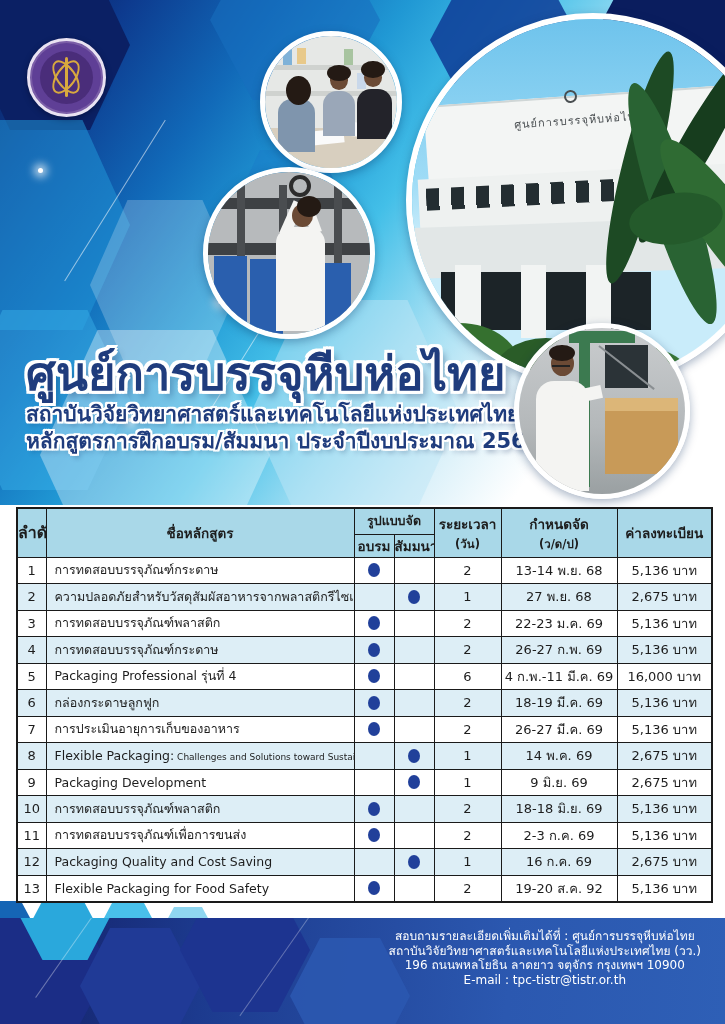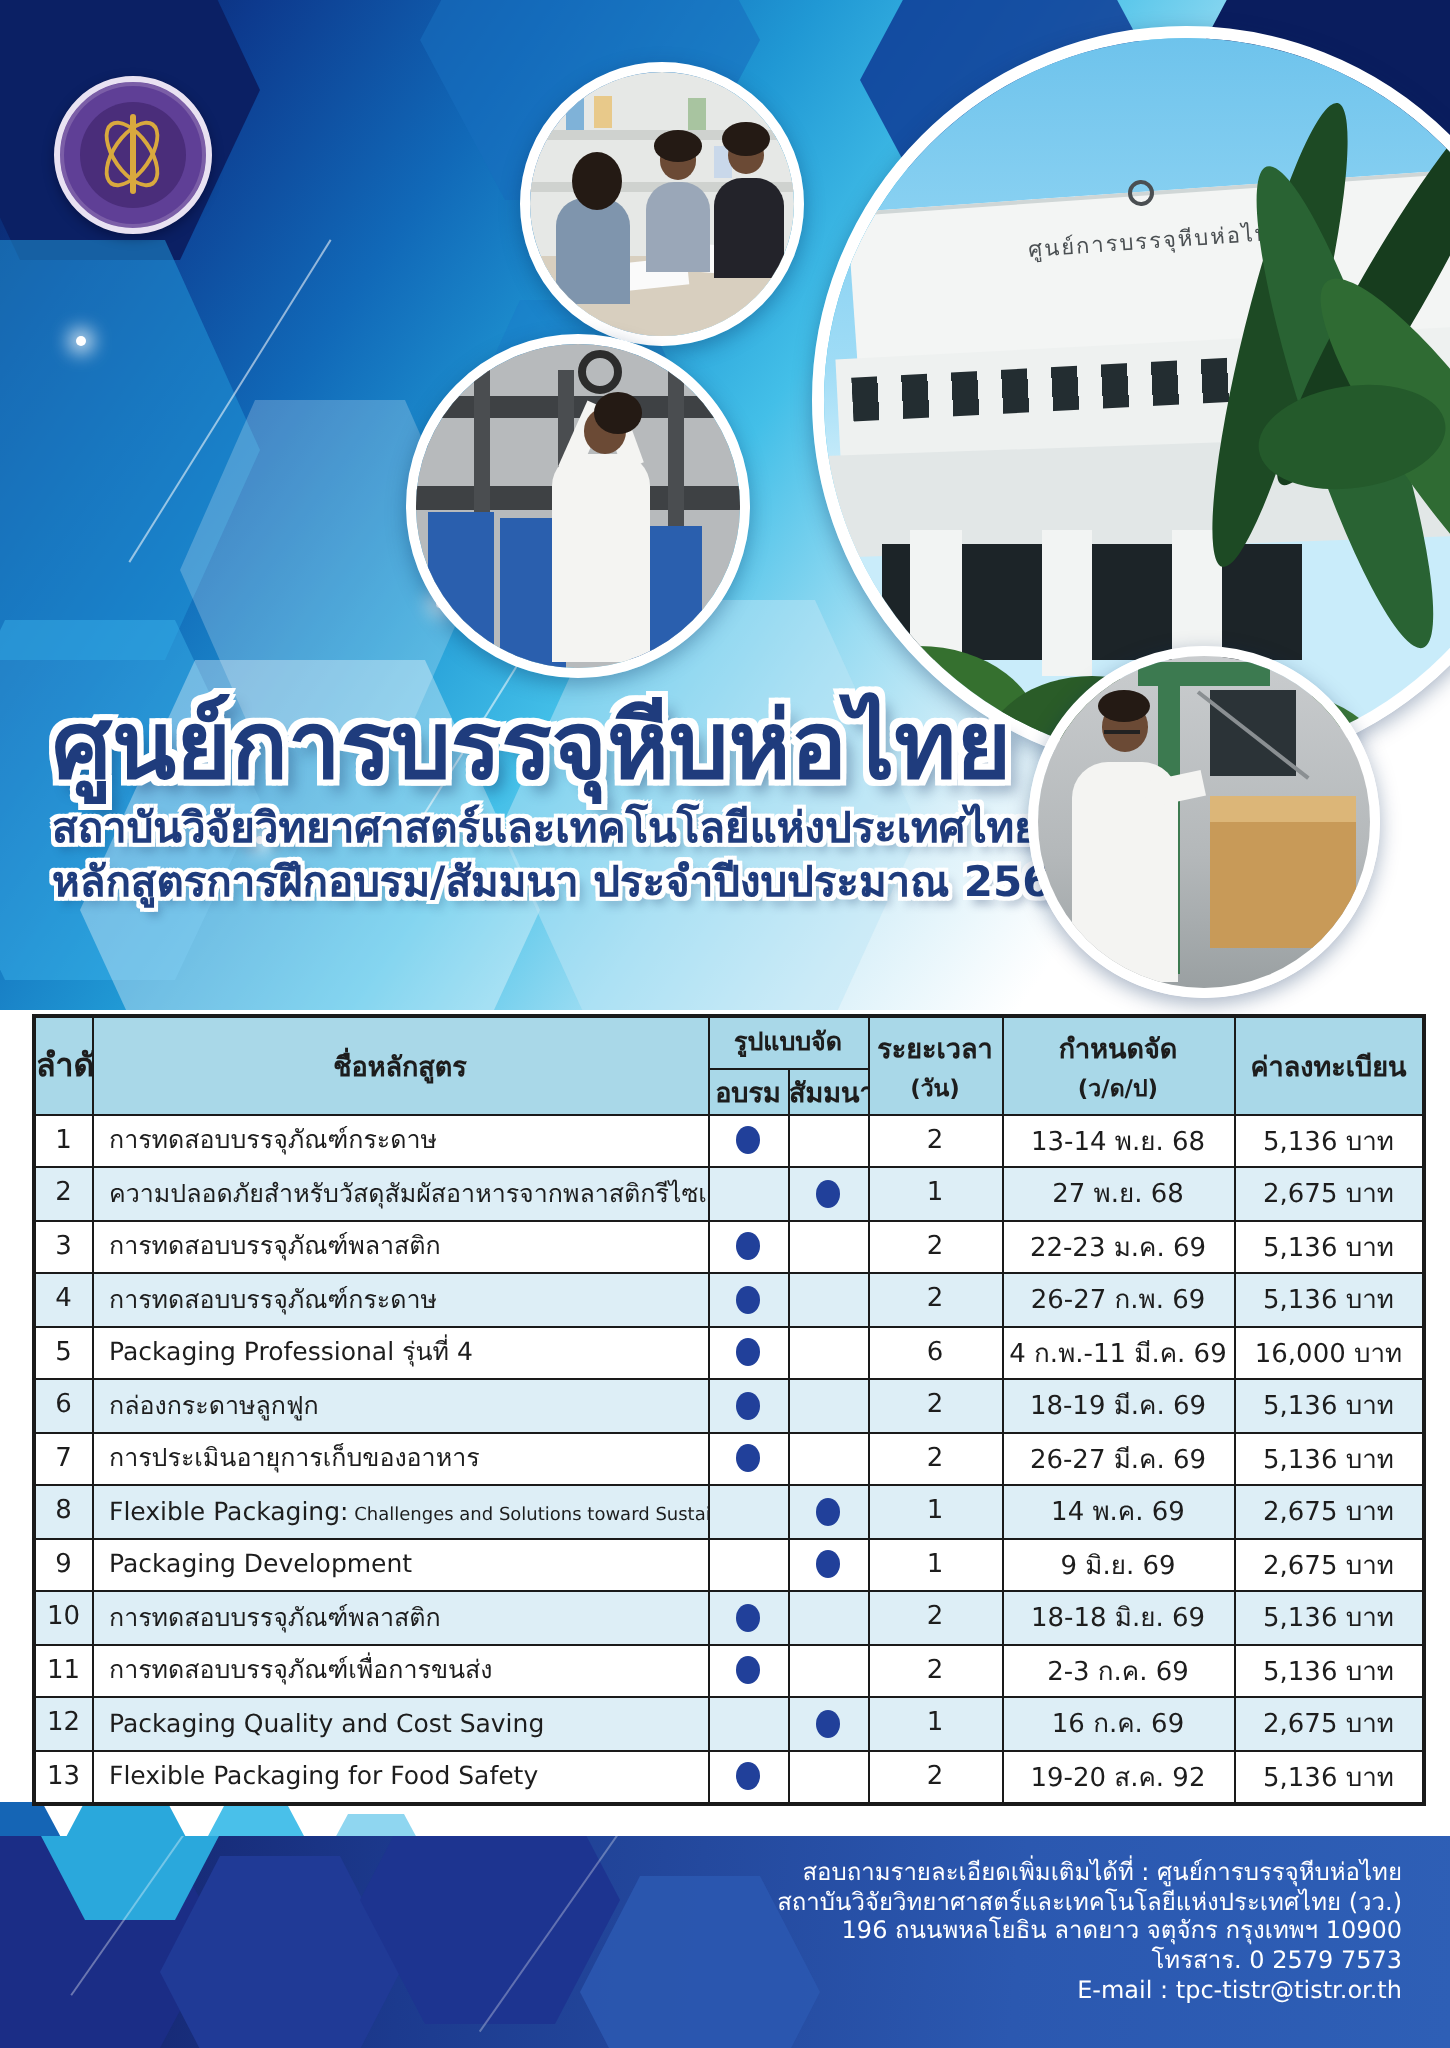--- a/index.html
+++ b/index.html
@@ -91,21 +91,21 @@
   .course-table tbody td.name-cell { text-align:left; padding:0 8px; }
   .course-table tbody tr.alt td { background:#ddeef6; }
   .name-main { font-size:12.5px; } .name-note { font-size:9px; }
   .fmt-dot { width:12px; height:14px; border-radius:50%; background:#21409a; margin:0 auto; }
 
   
   .prefooter-deco { position:absolute; left:0; top:893px; width:400px; height:40px; z-index:3; }
   .footer { position:absolute; left:0; top:918px; width:725px; height:106px; overflow:hidden; z-index:5;
     background:linear-gradient(95deg,#131f66 0%,#1c3a8e 28%,#24499e 48%,#2b58b0 70%,#2e5fb6 100%); }
   .footer-text { position:absolute; right:24px; top:11px; text-align:right; color:#fff; font-size:12px; line-height:1.22; z-index:4; }
-  .footer-text div { white-space:nowrap; }
+  .footer-text div { white-space:nowrap;text-align:center; }
 </style>
 </head>
 <body>
 
 <div class="poster">
 
   <div class="hero">
 
     <div class="hex dots" style="left:-30px;top:-40px;width:160px;height:170px;background:#0b2064;"></div>
     <div class="hex dots-dk" style="left:600px;top:-50px;width:160px;height:150px;background:#0a1d5e;"></div>
@@ -403,18 +403,17 @@
     <div class="hex" style="left:80px;top:10px;width:120px;height:116px;background:#203a96;"></div>
     <div class="hex dots" style="left:180px;top:-30px;width:130px;height:124px;background:#1d3490;"></div>
     <div class="hex" style="left:290px;top:20px;width:120px;height:116px;background:rgba(43,88,176,.9);"></div>
     <div class="hex" style="left:20px;top:-44px;width:90px;height:86px;background:#2aa8dc;"></div>
     <div class="thinline" style="left:10px;top:30px;width:120px;transform:rotate(-55deg);background:rgba(255,255,255,.35);"></div>
     <div class="thinline" style="left:210px;top:40px;width:140px;transform:rotate(-55deg);background:rgba(255,255,255,.3);"></div>
     <div class="footer-text">
       <div>สอบถามรายละเอียดเพิ่มเติมได้ที่ : ศูนย์การบรรจุหีบห่อไทย</div>
       <div>สถาบันวิจัยวิทยาศาสตร์และเทคโนโลยีแห่งประเทศไทย (วว.)</div>
       <div>196 ถนนพหลโยธิน ลาดยาว จตุจักร กรุงเทพฯ 10900</div>
-      <div>โทรสาร. 0 2579 7573</div>
       <div>E-mail : tpc-tistr@tistr.or.th</div>
     </div>
   </div>
 
 </div>
 
 </body></html>

